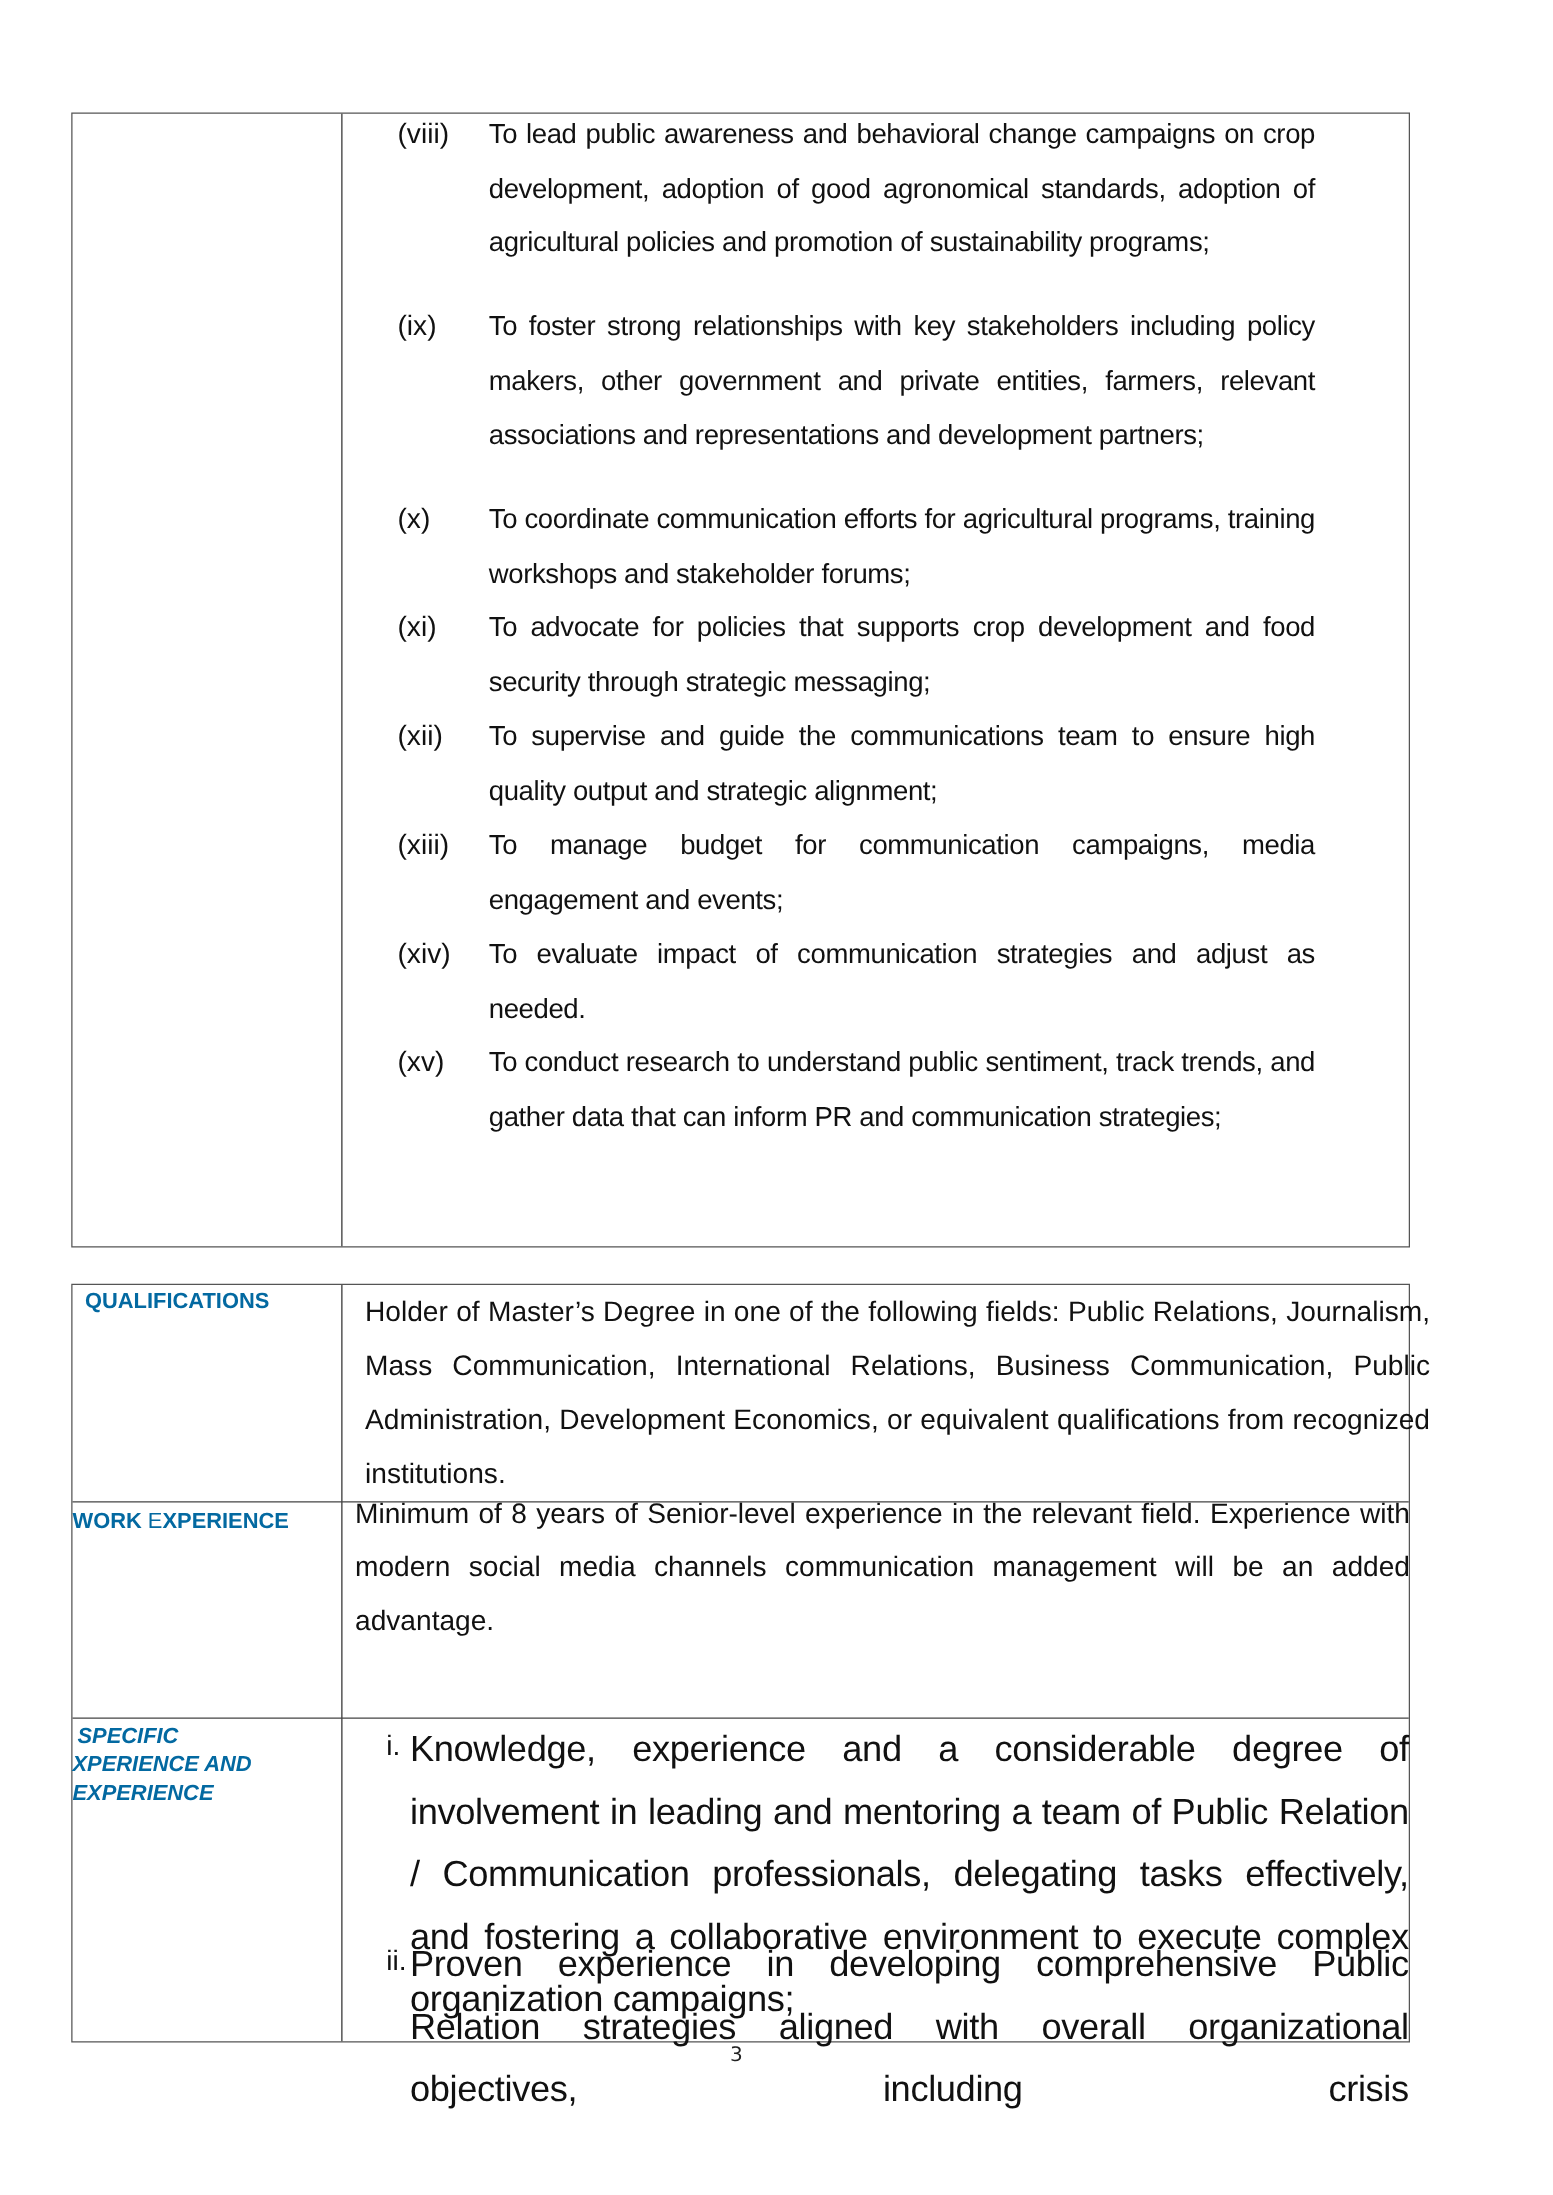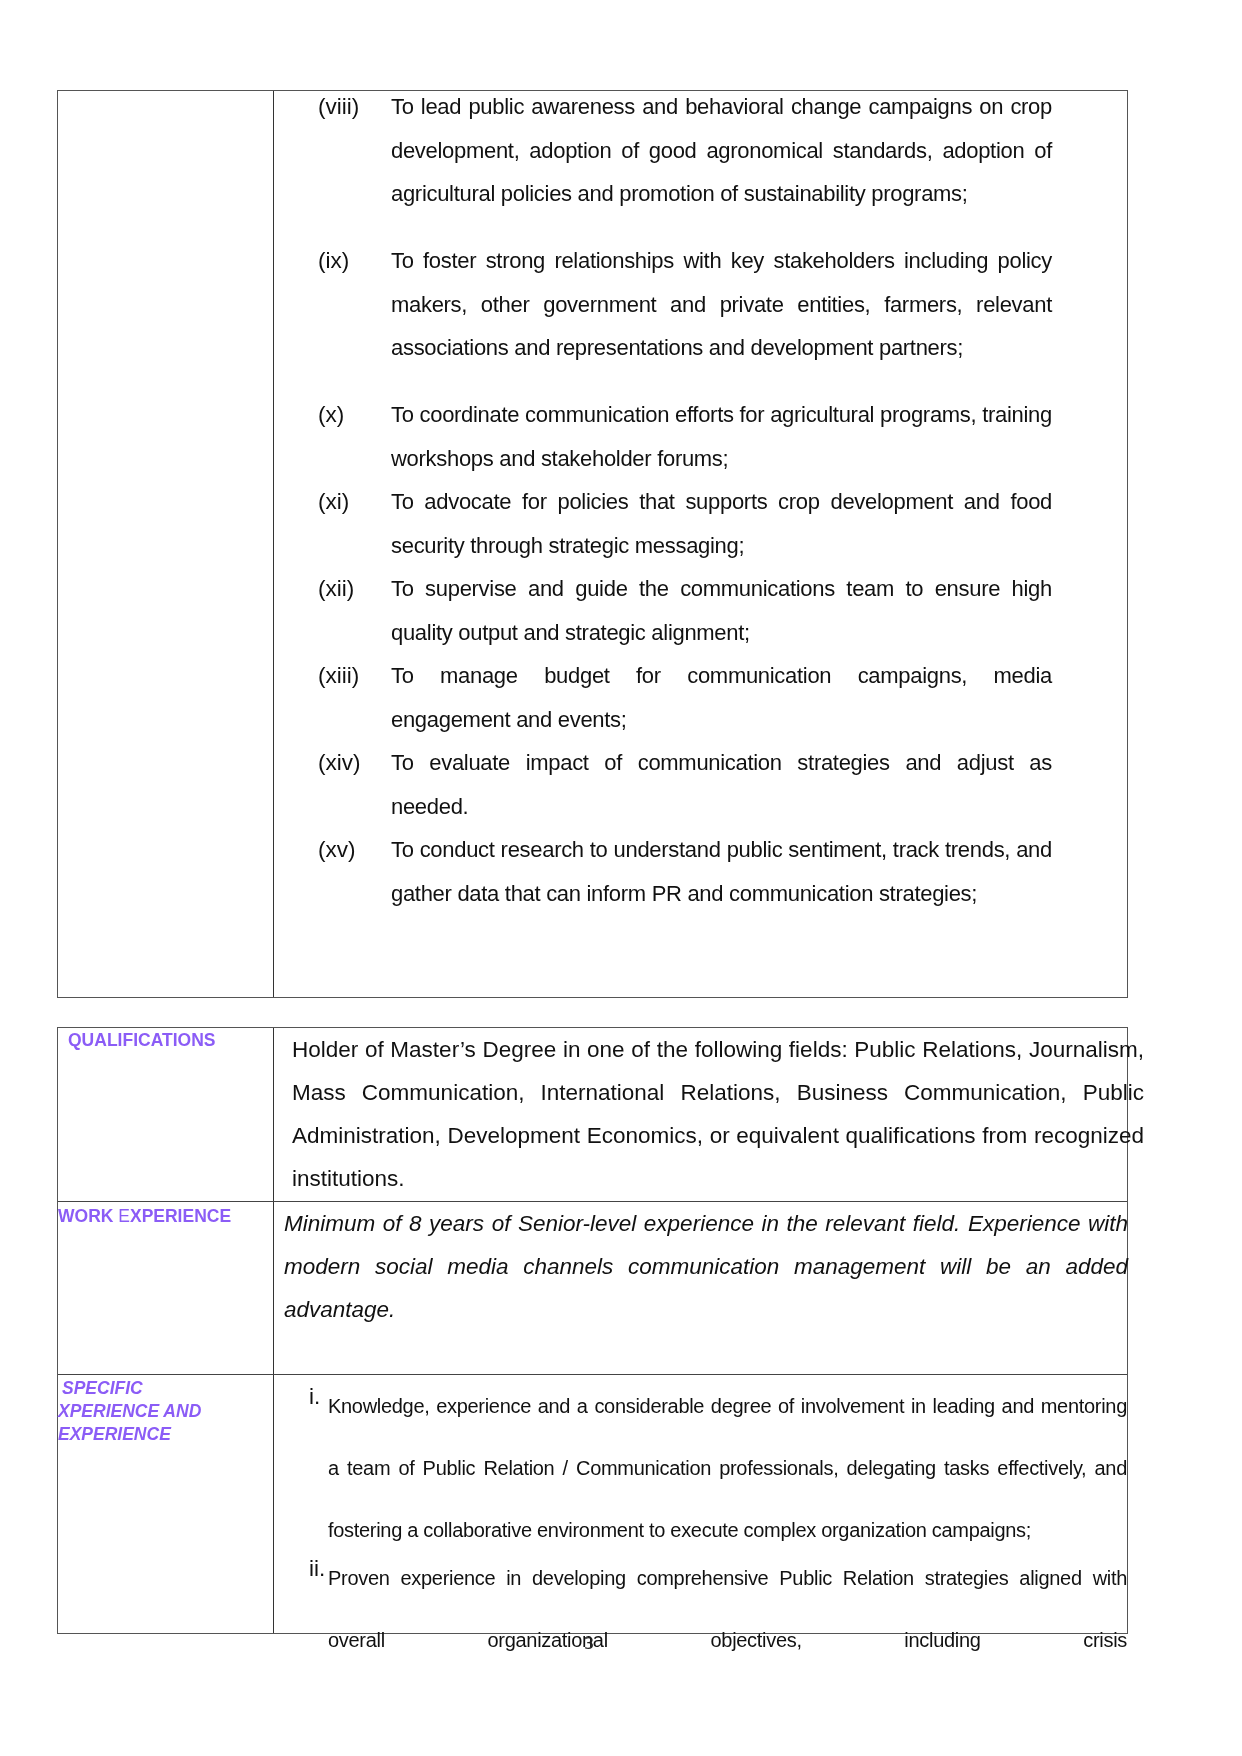--- a/index.html
+++ b/index.html
@@ -9,27 +9,27 @@
   #tbl1 { top: 90px; height: 908px; text-decoration: underline; }
   #tbl2 { top: 1027px; height: 607px; }
   .col-div { position: absolute; left: 215px; top: 0; bottom: 0; width: 0; border-left: 1.5px solid #333333; }
   .row-div { position: absolute; left: 0; right: 0; height: 0; border-top: 1.5px solid #444444; }
 
   .duty { position: absolute; left: 0; width: 1071px; }
   .num { position: absolute; left: 260px; font-size: 22.5px; line-height: 43.5px; }
   .txt { position: absolute; left: 333px; width: 661px; font-size: 22px; line-height: 43.5px;
          text-align: justify; text-align-last: left; letter-spacing: -0.3px; }
 
-  .label { position: absolute; left: 0; font-weight: bold; font-size: 17.5px; line-height: 23px; color: #8b5cf6; }
+  .label { position: absolute; left: 0; font-weight: bold; font-size: 17.5px; line-height: 23px; color: #0369a1; }
   .cell-text { position: absolute; font-size: 22.5px; line-height: 43px; text-align: justify; text-align-last: left; }
   .light-e { font-weight: normal; }
 
   .ski-item { position: absolute; left: 216px; width: 853px; }
   .ski-num { position: absolute; font-size: 22.5px; line-height: 43px; }
-  .ski-txt { position: absolute; left: 54px; width: 799px; font-size: 20px; line-height: 62px;
+  .ski-txt { position: absolute; left: 54px; width: 799px; font-size: 29px; line-height: 50px;
              text-align: justify; text-align-last: left; letter-spacing: -0.3px; }
 
   #page-number { position: absolute; top: 1633px; left: 0; width: 1178px; text-align: center;
                  font-family: "DejaVu Sans", sans-serif; font-size: 16px; line-height: 22px; color: #222; }
 </style>
 </head>
 <body>
 
 <div class="tbl" id="tbl1">
   <div class="col-div"></div>
@@ -73,21 +73,21 @@
   <div class="row-div" style="top:173px;"></div>
   <div class="row-div" style="top:346px;"></div>
 
   <div>
     <div class="label" style="top:1px; left:10px;">QUALIFICATIONS</div>
     <div class="cell-text" style="top:0px; left:218px; width:852px;margin-left:16px;">Holder of Master’s Degree in one of the following fields: Public Relations, Journalism, Mass Communication, International Relations, Business Communication, Public Administration, Development Economics, or equivalent qualifications from recognized institutions.</div>
   </div>
 
   <div>
     <div class="label" style="top:177px;text-align:right;"><span>WORK </span><span class="light-e">E</span><span>XPERIENCE</span></div>
-    <div class="cell-text" style="top:174px; left:226px; width:844px;font-style:italic;">Minimum of 8 years of Senior-level experience in the relevant field. Experience with modern social media channels communication management will be an added advantage.</div>
+    <div class="cell-text" style="top:161px; left:226px; width:844px;">Minimum of 8 years of Senior-level experience in the relevant field. Experience with modern social media channels communication management will be an added advantage.</div>
   </div>
 
   <div>
     <div class="label" style="top:349px;font-style:italic;">
       <div style="padding-left:4px;">SPECIFIC</div>
       <div>XPERIENCE AND</div>
       <div>EXPERIENCE</div>
     </div>
     <div class="ski-item" style="top:347px;">
       <span class="ski-num" style="left:35px;">i.</span>

